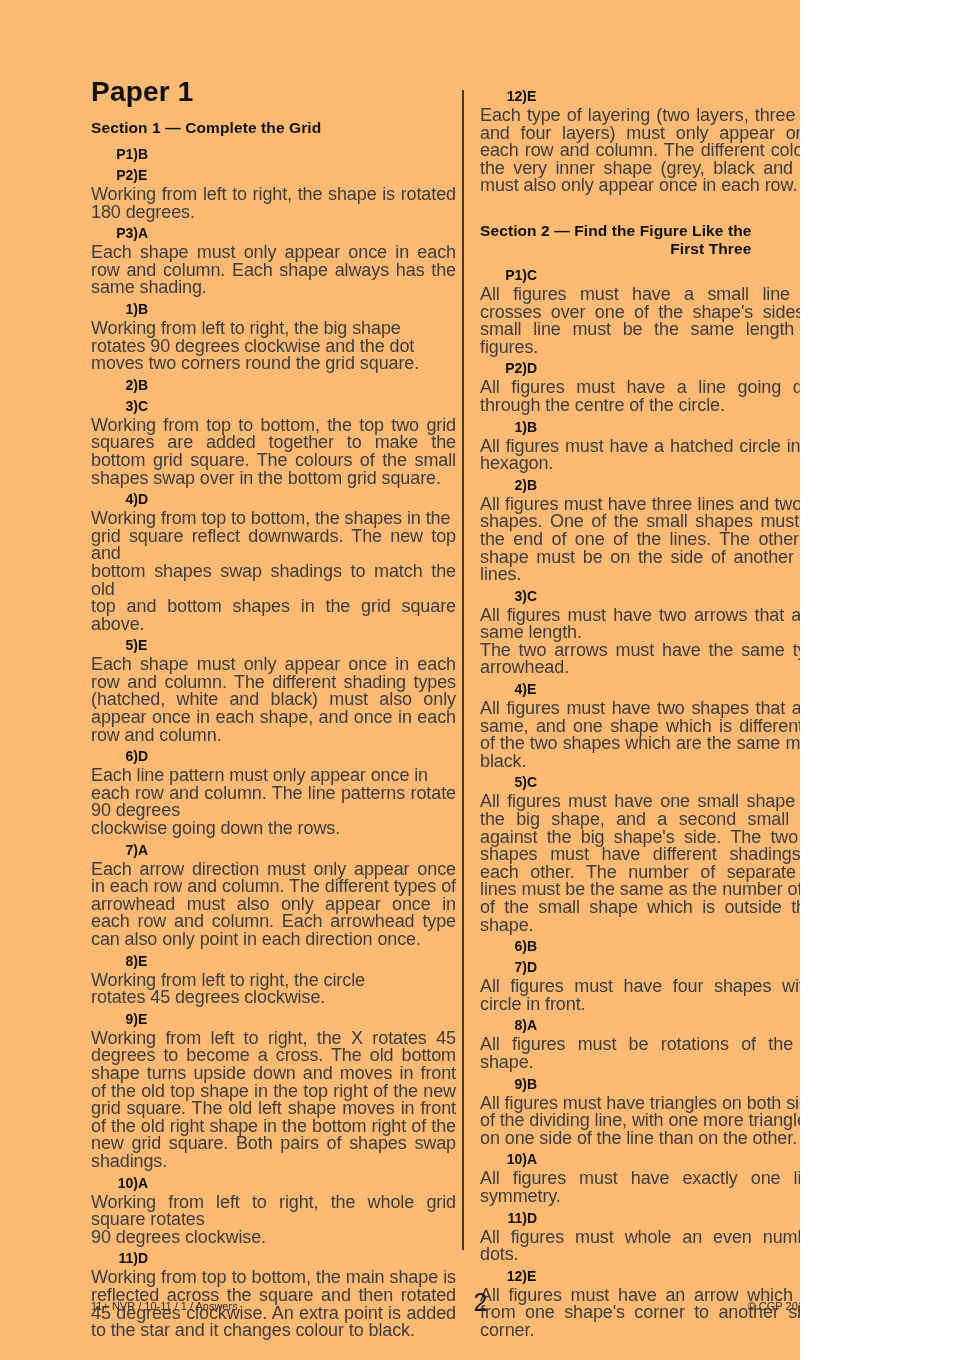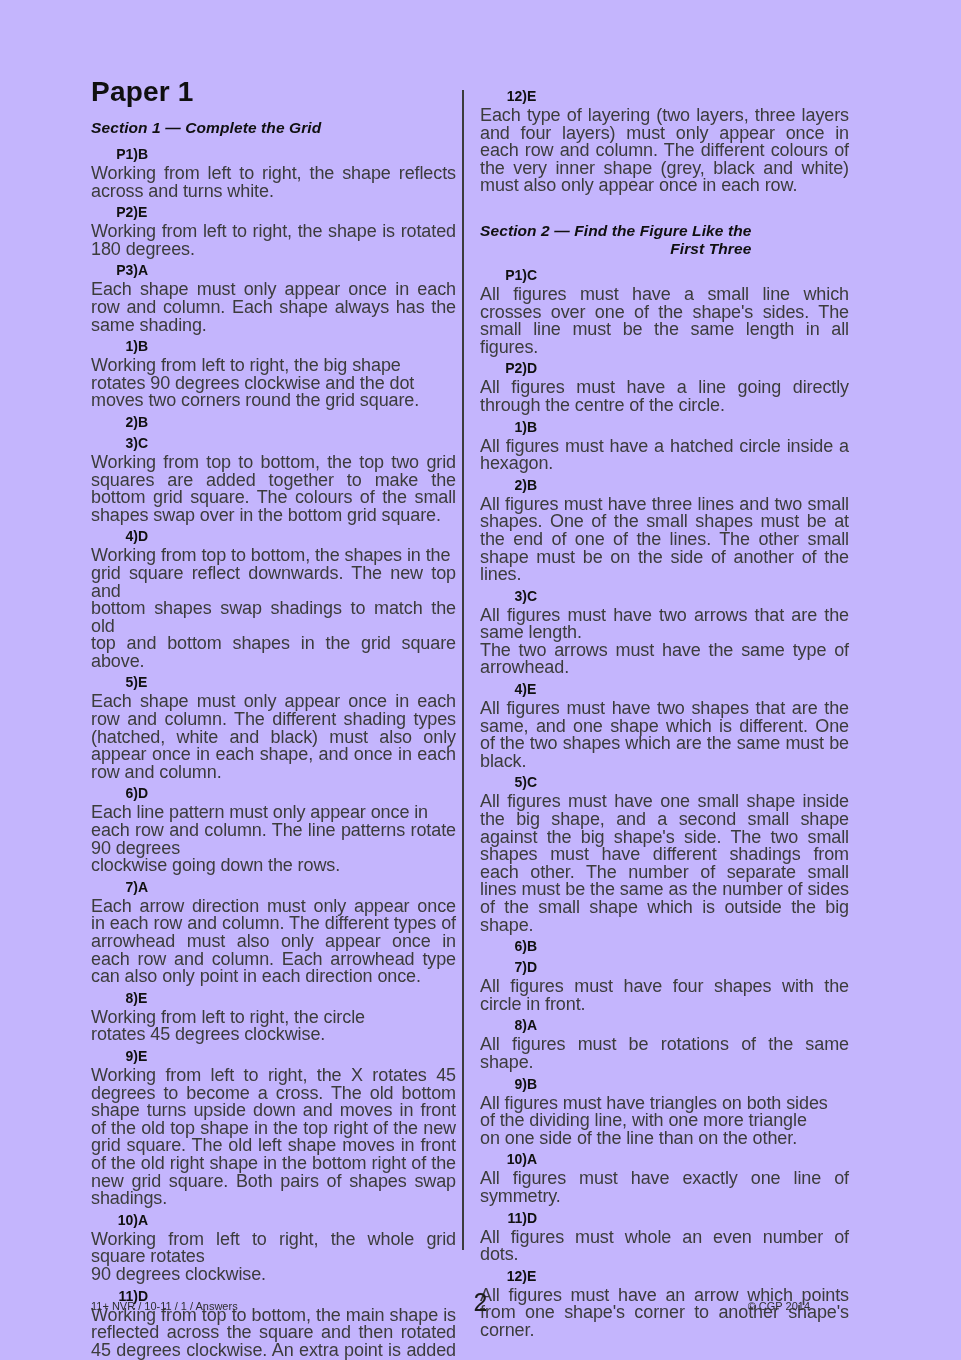--- a/index.html
+++ b/index.html
@@ -1,32 +1,32 @@
 <!DOCTYPE html>
 <html><head>
 <meta charset="utf-8">
 <style>
   html,body{margin:0;padding:0;background:#ffffff;}
   .page{
-    position:relative;width:961px;height:1360px;background:#c4b5fd;
+    position:relative;width:800px;height:1360px;background:#fdba74;
     font-family:"Liberation Sans",sans-serif;color:#222;overflow:hidden;
   }
   .page-title{
     position:absolute;left:91px;top:76px;margin:0;
     font-size:28px;font-weight:700;color:#101010;letter-spacing:.2px;
   }
   .divider{
     position:absolute;left:462px;top:90px;width:1.5px;height:1160px;background:#3c3c3c;
   }
   .col{position:absolute;}
   .col-left{left:91px;top:119px;width:365px;}
   .col-right{left:480px;top:84px;width:369px;}
   .section-heading{
     font-weight:700;font-size:15.5px;line-height:18px;color:#101010;
-    margin:0 0 8px 0;width:fit-content;letter-spacing:.1px;font-style:italic;
+    margin:0 0 8px 0;width:fit-content;letter-spacing:.1px;
   }
   .section-heading + .qa{margin-top:2px;}
   .qa + .section-heading{margin-top:27px;}
   .heading-line2{text-align:right;}
   .qa{margin:0;}
   .ans-line{
     display:flex;font-weight:700;font-size:14px;line-height:18px;
     margin:3px 0 2px 0;color:#101010;text-align:right;
   }
   .q-num{width:47px;flex:0 0 47px;}
@@ -54,21 +54,20 @@
   <div class="divider"></div>
   <div class="col col-left" id="col-left">
       <div class="section-heading">
         <div class="heading-line">Section 1 — Complete the Grid</div>
       </div>
       <div class="qa">
         <div class="ans-line">
           <span class="q-num">P1)</span>
           <span class="a-letter">B</span>
         </div>
-        <p class="expl">Working from left to right, the shape reflects across and turns white.</p>
       </div>
       <div class="qa">
         <div class="ans-line">
           <span class="q-num">P2)</span>
           <span class="a-letter">E</span>
         </div>
         <p class="expl">Working from left to right, the shape is rotated 180 degrees.</p>
       </div>
       <div class="qa">
         <div class="ans-line">

